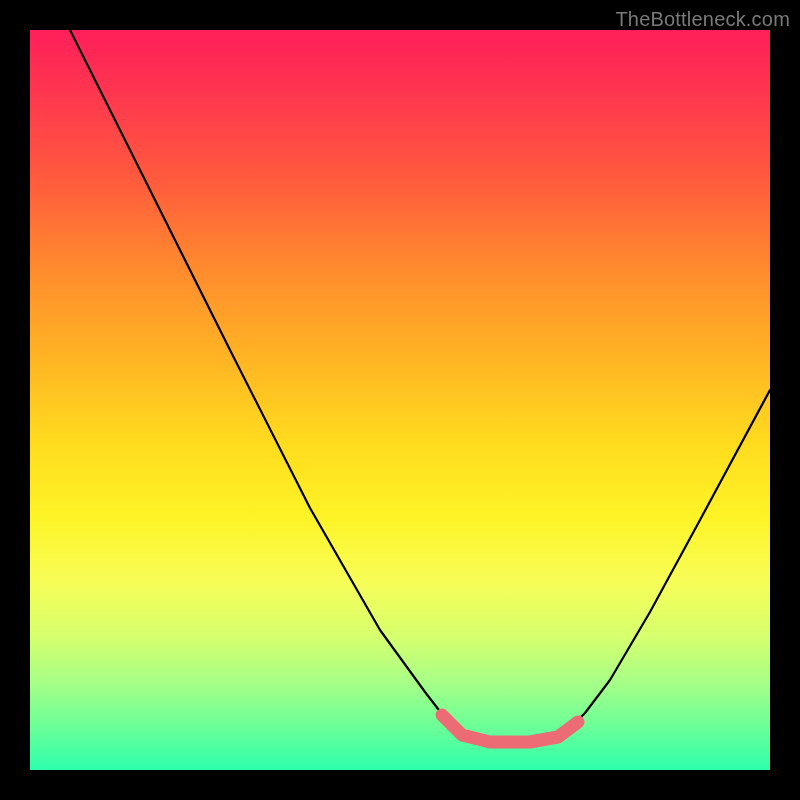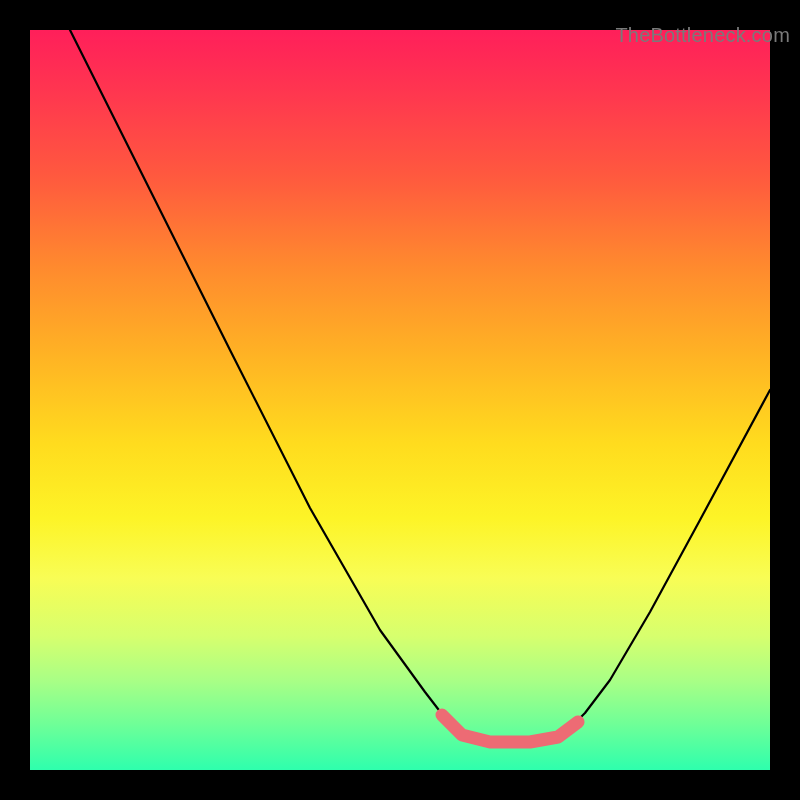--- a/index.html
+++ b/index.html
@@ -56,21 +56,21 @@
   }
   .pink-overlay {
     fill: none;
     stroke: #ed6b74;
     stroke-width: 13;
     stroke-linecap: round;
     stroke-linejoin: round;
   }
   .watermark {
     position: absolute;
-    top: 24px;
+    top: 8px;
     right: 10px;
     color: #7a7a7a;
     font-size: 20px;
     font-weight: 500;
     letter-spacing: 0.2px;
     user-select: none;
   }
 </style>
 </head>
 <body>

